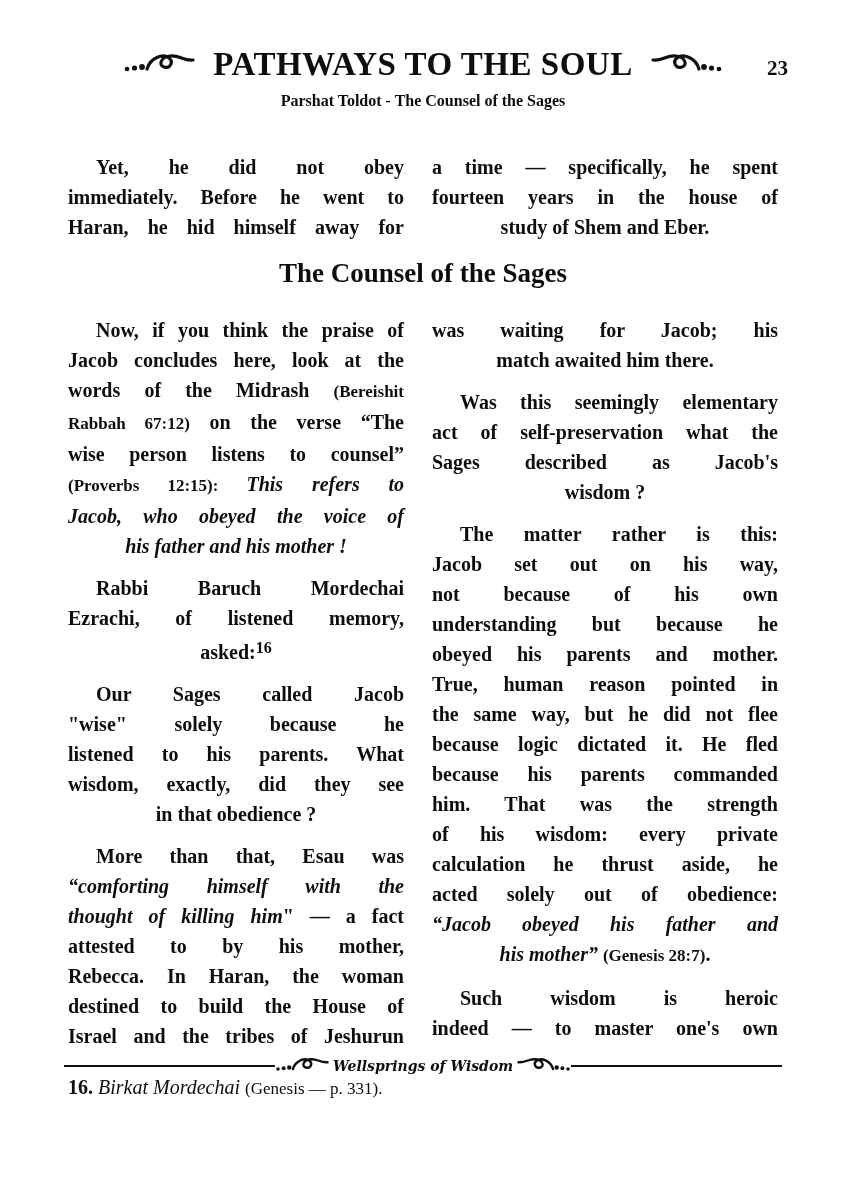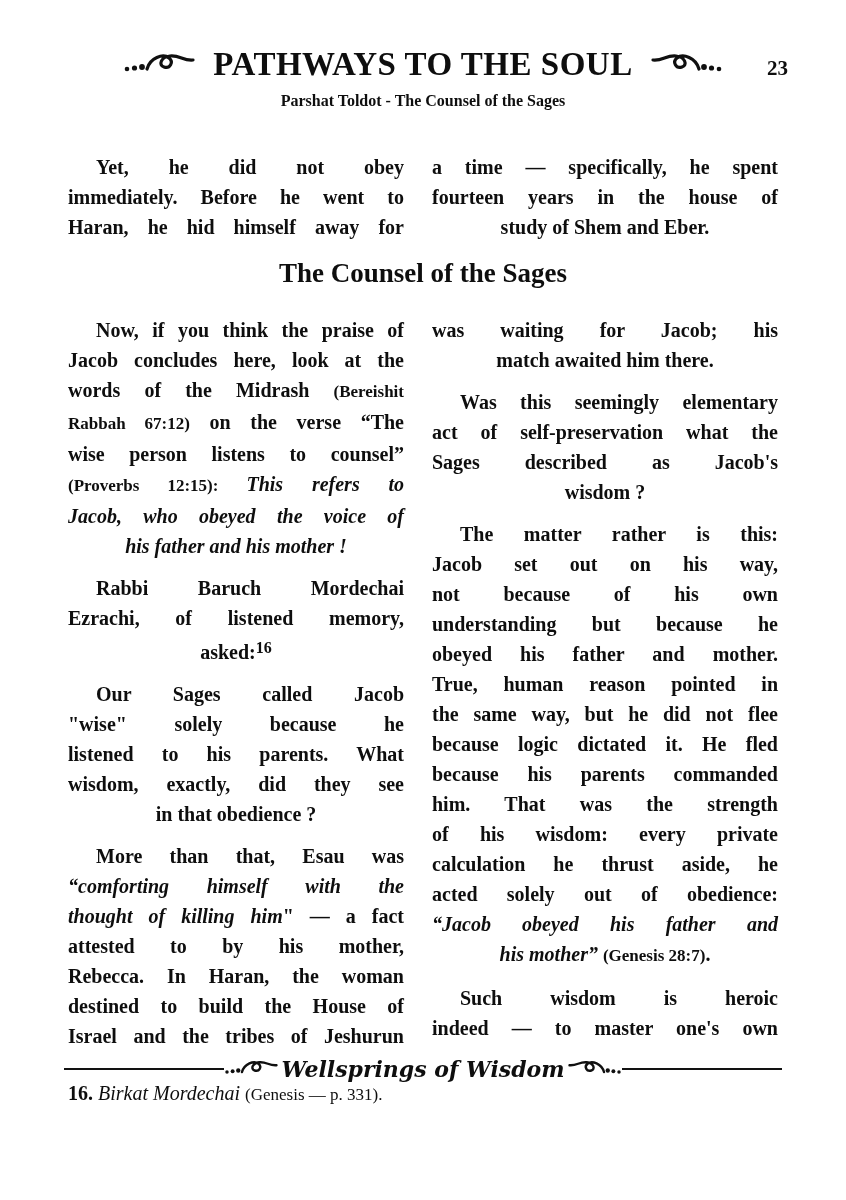--- a/index.html
+++ b/index.html
@@ -26,21 +26,21 @@
   .line.indent{text-indent:28px;}
   .i{font-style:italic;}
   .sm{font-size:17px;}
   .sup{font-size:16px;vertical-align:6px;}
   
   .footer{position:absolute;left:64px;right:64px;top:1056px;}
   .orn-rule{display:flex;align-items:center;}
   .orn-rule .hr{flex:1;height:2px;background:#121212;}
   .script-text{
     font-family:"DejaVu Serif", serif;font-style:italic;font-weight:bold;
-    font-size:22px;padding:0 4px;white-space:nowrap;
+    font-size:14px;padding:0 4px;white-space:nowrap;
   }
   .footnote{margin-left:4px;font-size:20px;}
   .fn-num{font-weight:bold;}
   .fn-src{font-style:italic;}
   .fn-ref{font-size:17px;}
 </style>
 </head>
 <body>
 
 <svg width="0" height="0" style="position:absolute">
@@ -128,21 +128,21 @@
           <div class="line indent"><span>Was this seemingly elementary</span></div>
           <div class="line"><span>act of self-preservation what the</span></div>
           <div class="line"><span>Sages described as Jacob's</span></div>
           <div class="line center"><span>wisdom ?</span></div>
         </div>
         <div class="para">
           <div class="line indent"><span>The matter rather is this:</span></div>
           <div class="line"><span>Jacob set out on his way,</span></div>
           <div class="line"><span>not because of his own</span></div>
           <div class="line"><span>understanding but because he</span></div>
-          <div class="line"><span>obeyed his father and mother.</span></div>
+          <div class="line"><span>obeyed his parents and mother.</span></div>
           <div class="line"><span>True, human reason pointed in</span></div>
           <div class="line"><span>the same way, but he did not flee</span></div>
           <div class="line"><span>because logic dictated it. He fled</span></div>
           <div class="line"><span>because his parents commanded</span></div>
           <div class="line"><span>him. That was the strength</span></div>
           <div class="line"><span>of his wisdom: every private</span></div>
           <div class="line"><span>calculation he thrust aside, he</span></div>
           <div class="line"><span>acted solely out of obedience:</span></div>
           <div class="line"><span class="i">“Jacob obeyed his father and</span></div>
           <div class="line center"><span class="i">his mother” </span><span class="sm">(Genesis 28:7)</span><span>.</span></div>

